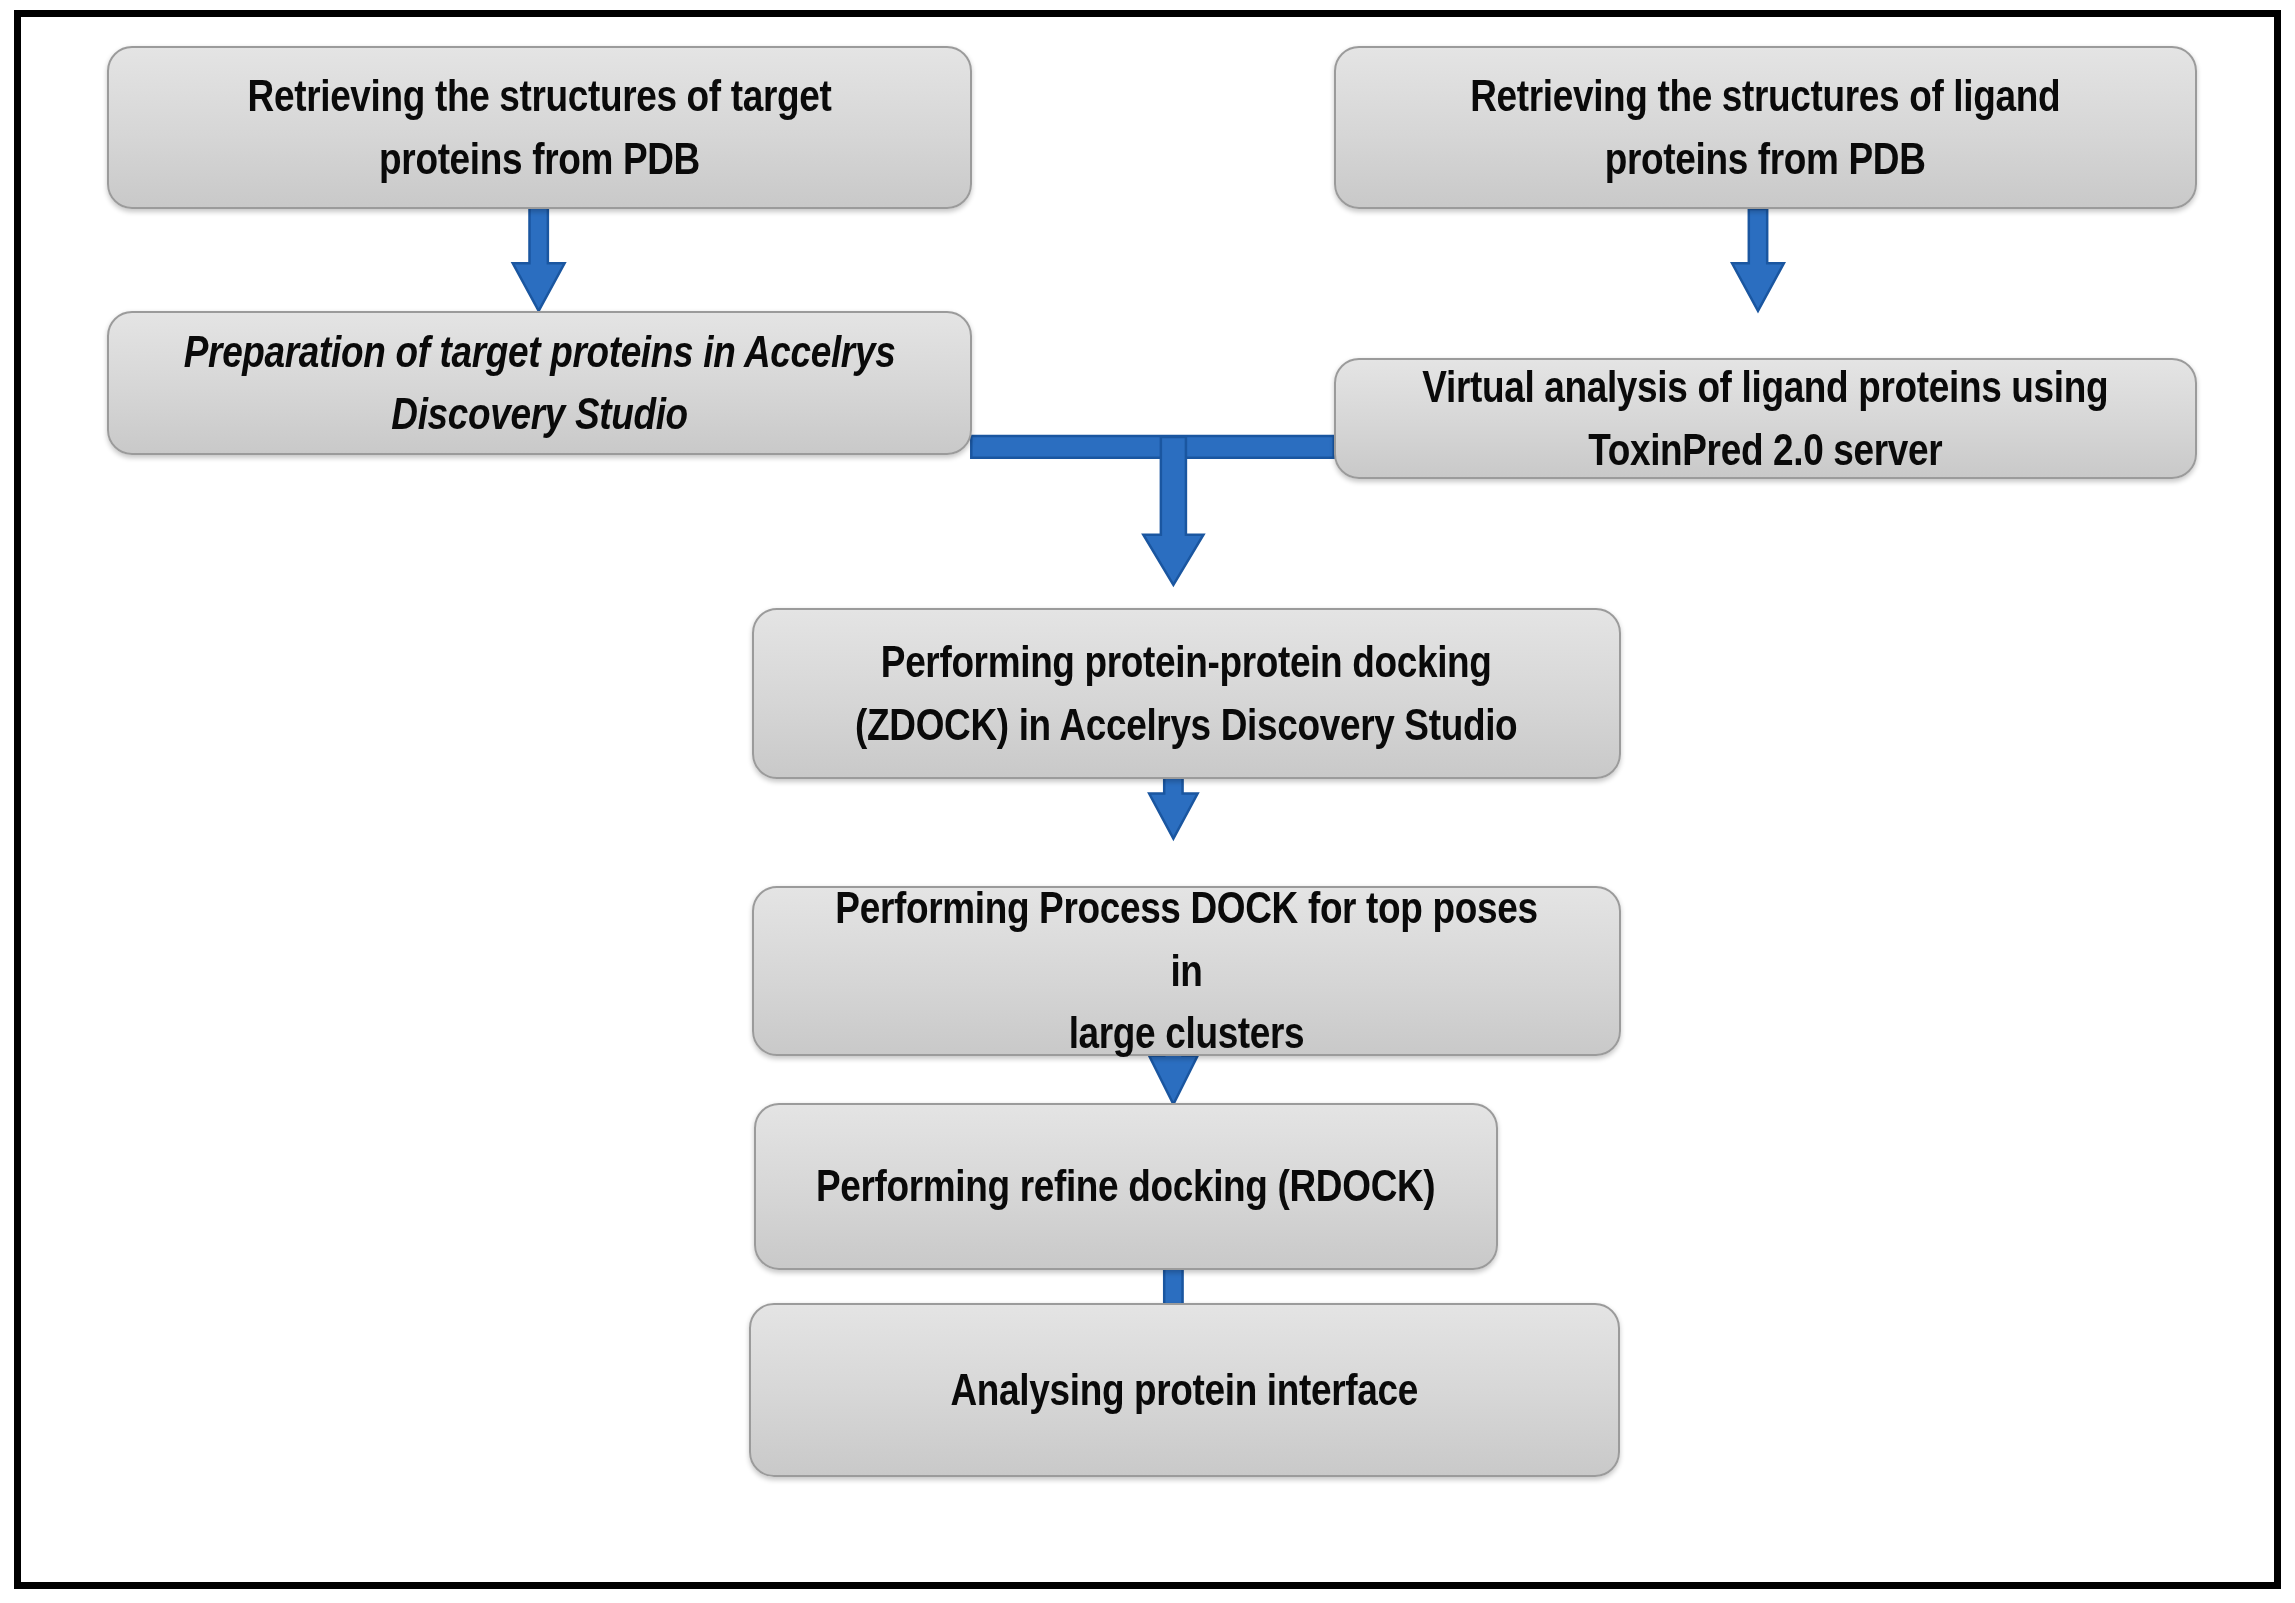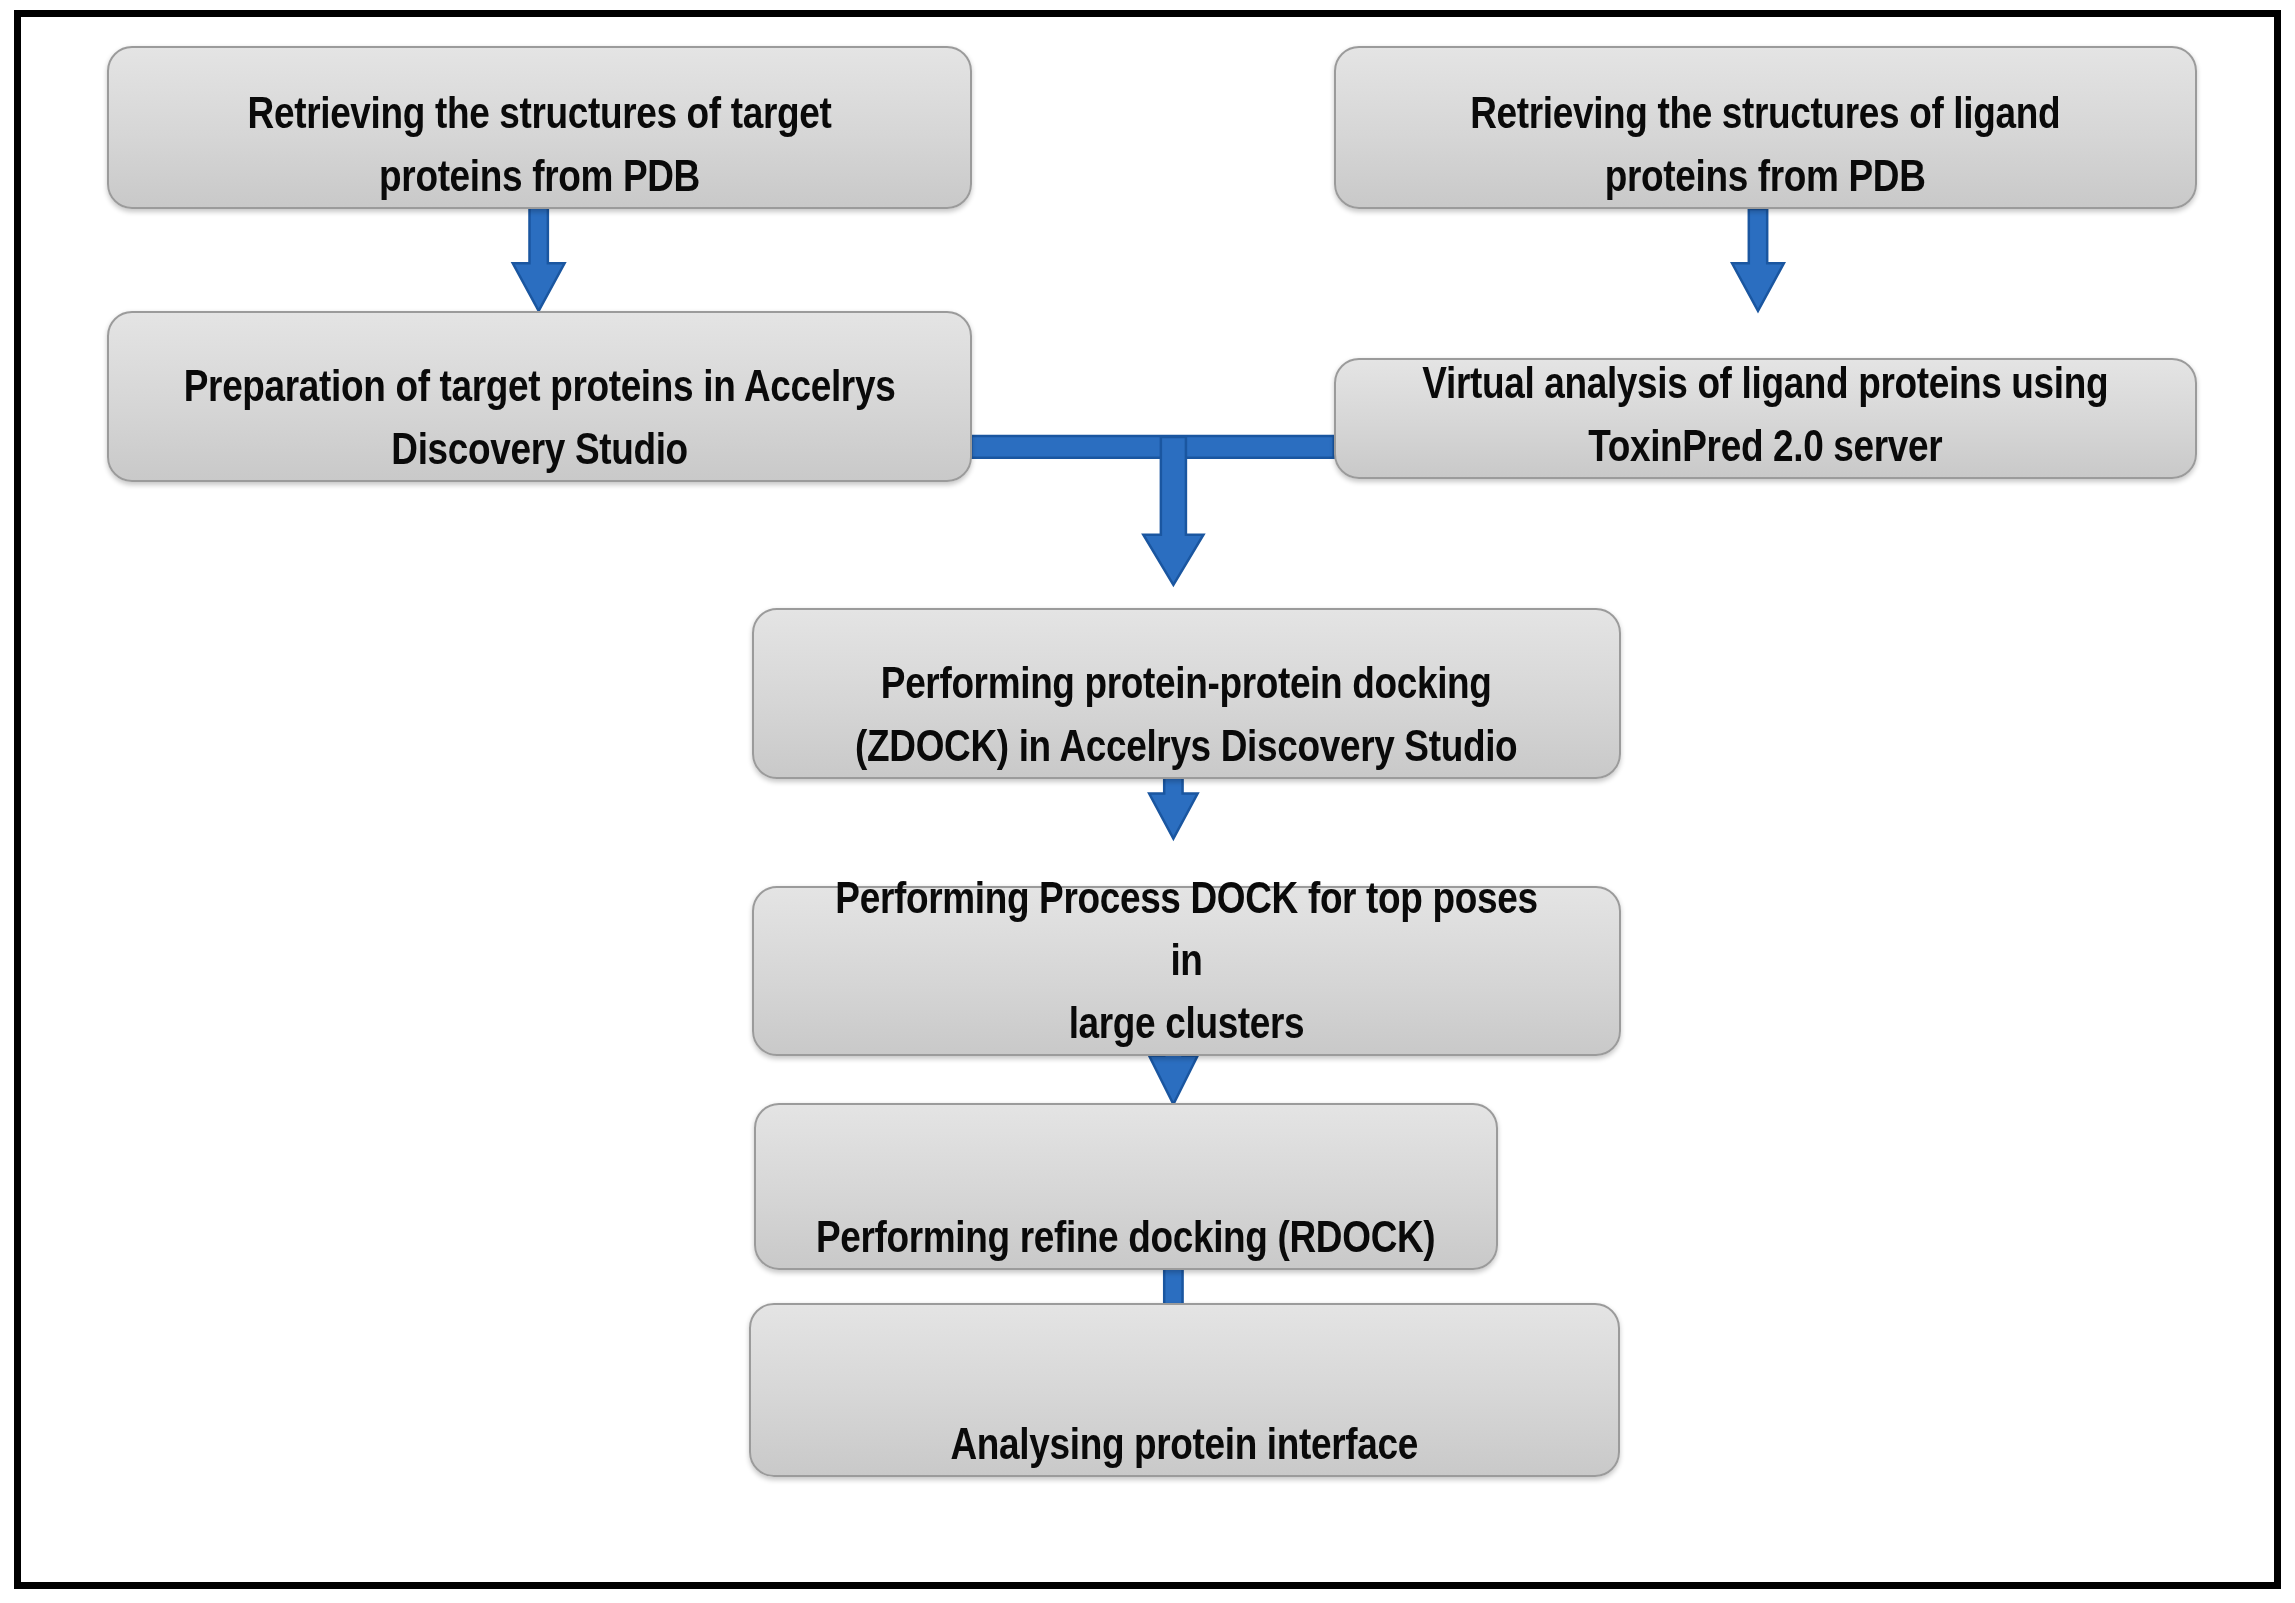--- a/index.html
+++ b/index.html
@@ -35,38 +35,38 @@
     stroke-width:3;
     stroke-linejoin:miter;
   }
   .node{
     position:absolute;
     box-sizing:border-box;
     border:2.5px solid var(--node-border);
     border-radius:25px;
     background:linear-gradient(180deg,var(--node-fill-top) 0%,#d6d6d6 55%,var(--node-fill-bottom) 100%);
     box-shadow:0 2.5px 5px rgba(0,0,0,0.22);
-    display:flex;align-items:flex-end;justify-content:center;
+    display:flex;align-items:center;justify-content:center;
     text-align:center;
   }
   .node .label{
     display:inline-block;
     white-space:pre-line;
     color:var(--text);
     font-weight:bold;
     font-size:44px;
     line-height:1.42;
     transform:scaleX(0.84);
     transform-origin:center center;
     letter-spacing:-0.4px;
   }
   
   #n-retrieve-target {left:107px; top:46px;  width:865px; height:163px;}
   #n-retrieve-ligand {left:1334px;top:46px;  width:863px; height:163px;}
-  #n-prepare-target  {left:107px; top:311px; width:865px; height:171px;}
+  #n-prepare-target  {left:107px; top:311px; width:865px; height:144px;font-style:italic;}
   #n-virtual-analysis{left:1334px;top:310px; width:863px; height:121px;margin-top:48px;}
   #n-zdock           {left:752px; top:608px; width:869px; height:171px;}
   #n-process-dock    {left:752px; top:839px;width:869px; height:170px;margin-top:47px;}
   #n-rdock           {left:754px; top:1103px;width:744px; height:167px;}
   #n-analyse         {left:749px; top:1303px;width:871px; height:174px;}
 </style>
 </head>
 <body>
 
 <div class="canvas">

